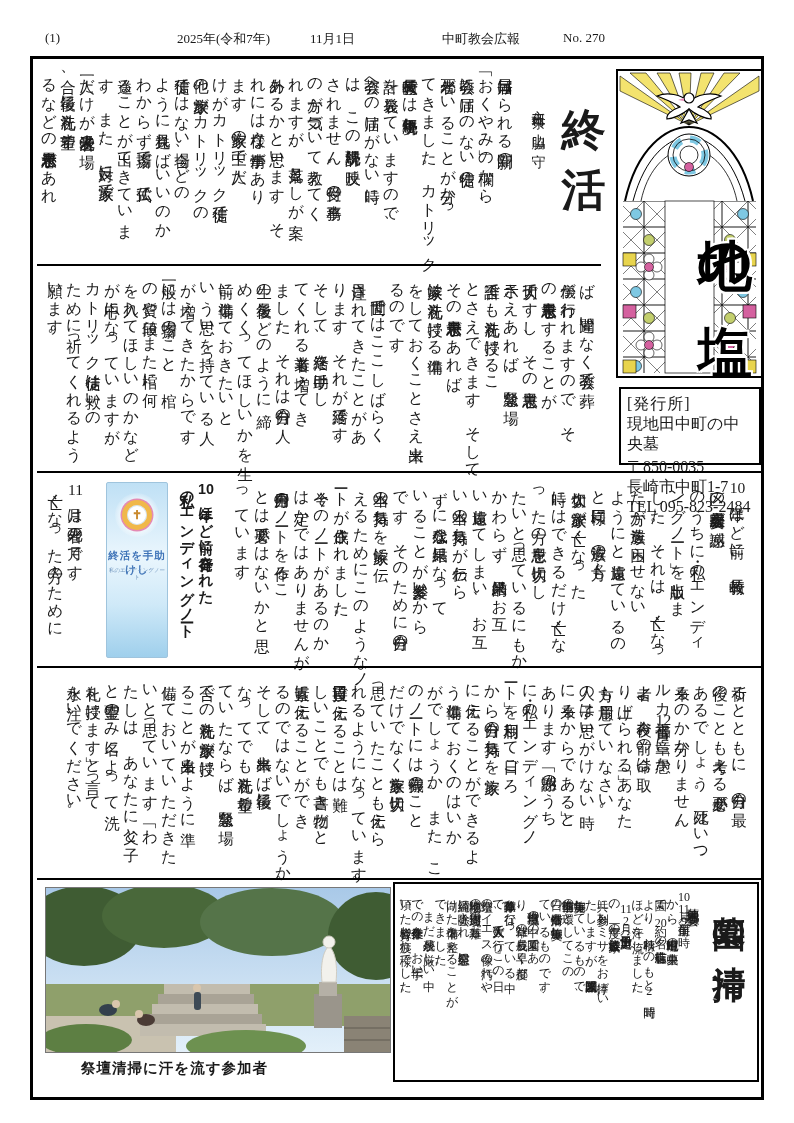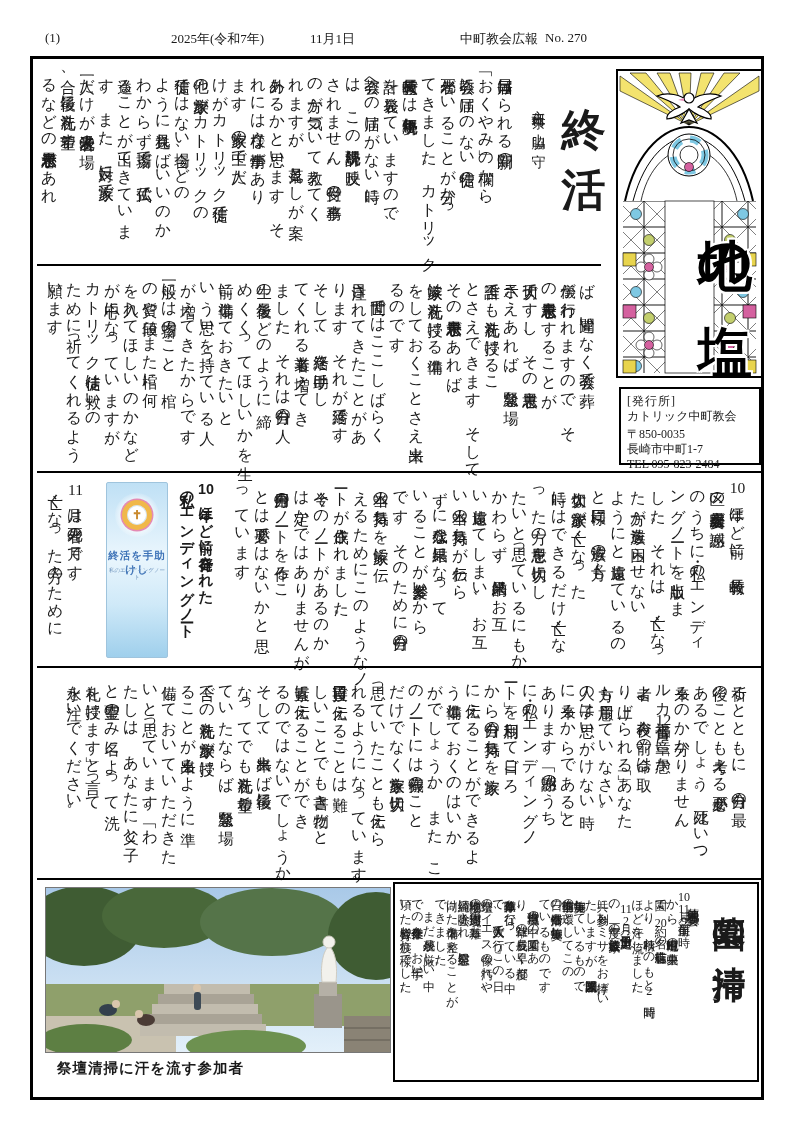--- a/index.html
+++ b/index.html
@@ -39,21 +39,21 @@
   .glass { border:2px solid #000; background:#fff; overflow:hidden; }
   .glass svg { position:absolute; left:0; top:0; }
   .glass-title { position:absolute; top:44px; left:0; width:100%; height:260px;
     display:flex; justify-content:center;
     writing-mode:vertical-rl; font-size:54px; font-weight:900; letter-spacing:13px;
     color:#000; font-family:"Liberation Serif","DejaVu Serif",serif;
     text-shadow:-2px 0 #fff,2px 0 #fff,0 -2px #fff,0 2px #fff,
       -2px -2px #fff,2px 2px #fff,-2px 2px #fff,2px -2px #fff; }
 
   
-  .pubbox { border:2px solid #000; padding:5px 6px; font-size:12px; line-height:1.25;
+  .pubbox { border:2px solid #000; padding:5px 6px; font-size:16px; line-height:1.25;
     background:#fff; }
   .pubbox .l1 { letter-spacing:1px; }
   .pubbox .l2 { margin-bottom:3px; }
 
   
   .en-heading { font-weight:bold; font-size:14.5px;
     font-family:"Liberation Sans","DejaVu Sans",sans-serif; }
   .en-heading .col { line-height:19px; }
   .booklet { border:1px solid #9fc4dd; border-radius:2px;
     background:linear-gradient(180deg,#bfe0f5 0%,#eaf6fd 42%,#cfe9f8 70%,#9fcfec 100%);
@@ -72,32 +72,32 @@
     color:#6f94bd; font-size:5.5px; }
 
   
   .cem-box { border:2.5px solid #000; background:#fff; }
   .cem-box > * { position:absolute; }
   .cem-title { font-size:33px; font-weight:900; letter-spacing:4px; }
   .cem-author { font-size:12.5px; letter-spacing:1px; }
   .cem-text { font-size:12px; }
   .photo { border:1px solid #777; overflow:hidden; background:#cfe0ee; }
   .photo-caption { font-size:14.5px; font-weight:bold; letter-spacing:1px;
-    font-family:"Liberation Sans","DejaVu Sans",sans-serif; }
+    font-family:"Liberation Sans","DejaVu Sans",sans-serif;margin-left:24px; }
 </style>
 </head>
 <body>
 <div class="page">
 
   <div class="hdr">
     <span style="left:45px">(1)</span>
-    <span style="left:171px">2025年(令和7年)</span>
+    <span style="left:177px">2025年(令和7年)</span>
     <span style="left:310px">11月1日</span>
-    <span style="left:460px">中町教会広報</span>
-    <span style="left:545px">No. 270</span>
+    <span style="left:442px">中町教会広報</span>
+    <span style="left:563px">No. 270</span>
   </div>
 
   <div class="frame">
 
     <div class="cols fs15 pitch19" style="left:4px; top:8px; width:478px; height:198px;">
         <div class="col">毎日届けられる新聞の</div>
         <div class="col">「おくやみ」の欄から、</div>
         <div class="col">教会に届けのない信徒の</div>
         <div class="col">死者がいることが分かっ</div>
         <div class="col">てきました。カトリック</div>
@@ -240,21 +240,21 @@
         <div class="col">の質や値段、また棺に何</div>
         <div class="col">を入れてほしいのかなど</div>
         <div class="col">が中心になっていますが、</div>
         <div class="col">カトリック信徒は救いの</div>
         <div class="col">ために祈ってくれるよう</div>
         <div class="col">願います。</div>
       </div>
 
     <div class="pubbox" style="left:586px; top:328px; width:142px; height:78px;">
       <div class="l1">[発行所]</div>
-      <div class="l2">カトリック中町教会</div>
+      <div class="l2">現地田中町の中央墓</div>
       <div>〒850-0035</div>
       <div>長崎市中町1-7</div>
       <div>TEL 095-823-2484</div>
     </div>
 
     <div class="hrule" style="left:4px; top:412px; width:724px;"></div>
 
     <div class="cols fs15 pitch20" style="left:192px; top:421px; width:522px; height:190px;">
         <div class="col"><span class="tcy">10</span>年ほど前に、長崎教</div>
         <div class="col">区の家庭委員会が「感謝</div>

